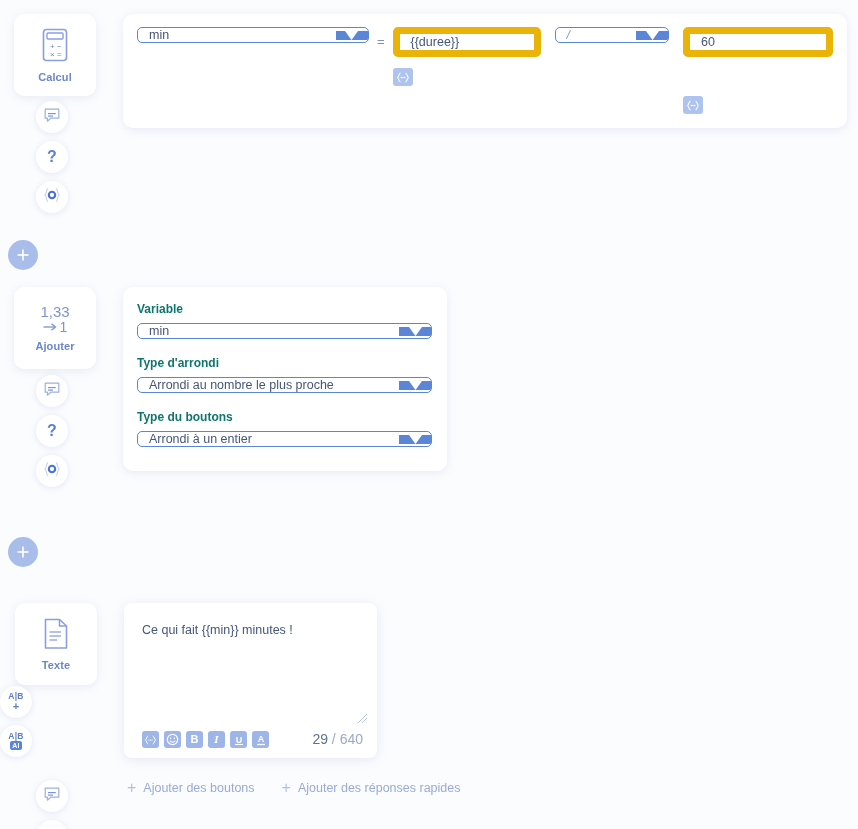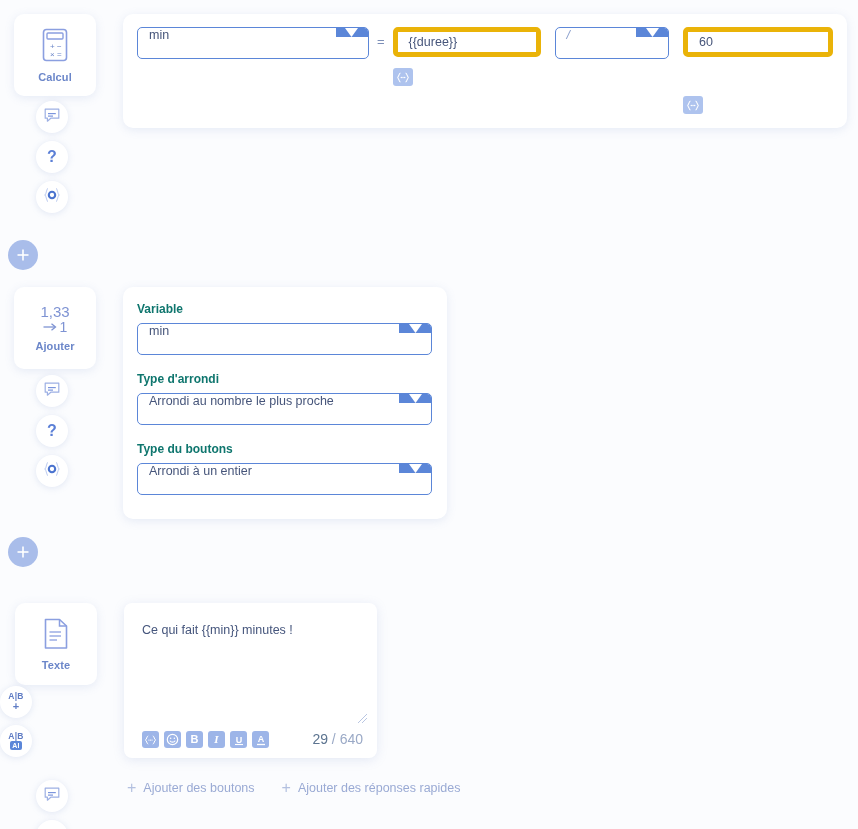--- a/index.html
+++ b/index.html
@@ -78,22 +78,22 @@
   
   .field-label {
     font-size: 12px;
     font-weight: bold;
     color: #0f766e;
     margin-bottom: 7px;
   }
 
   .select {
     display: flex;
-    align-items: flex-start;
-    height: 32px;
+    align-items: center;
+    height: 16px;
     border: 1px solid #5b86d8;
     border-radius: 5px;
     overflow: hidden;
     background: #fff;
     cursor: pointer;
   }
   .select .value {
     flex: 1;
     display: flex;
     align-items: center;
@@ -108,21 +108,21 @@
     width: 32px;
     background: #5b86d8;
     display: flex;
     align-items: center;
     justify-content: center;
     flex: none;
   }
 
   .textinput {
     height: 30px;
-    border: 5px solid #eab308;
+    border: 7px solid #eab308;
     border-radius: 5px;
     background: #fff;
     display: flex;
     align-items: center;
     padding: 0 11px;
     font-size: 12.5px;
     color: #46557a;
   }
 
   .eq {

